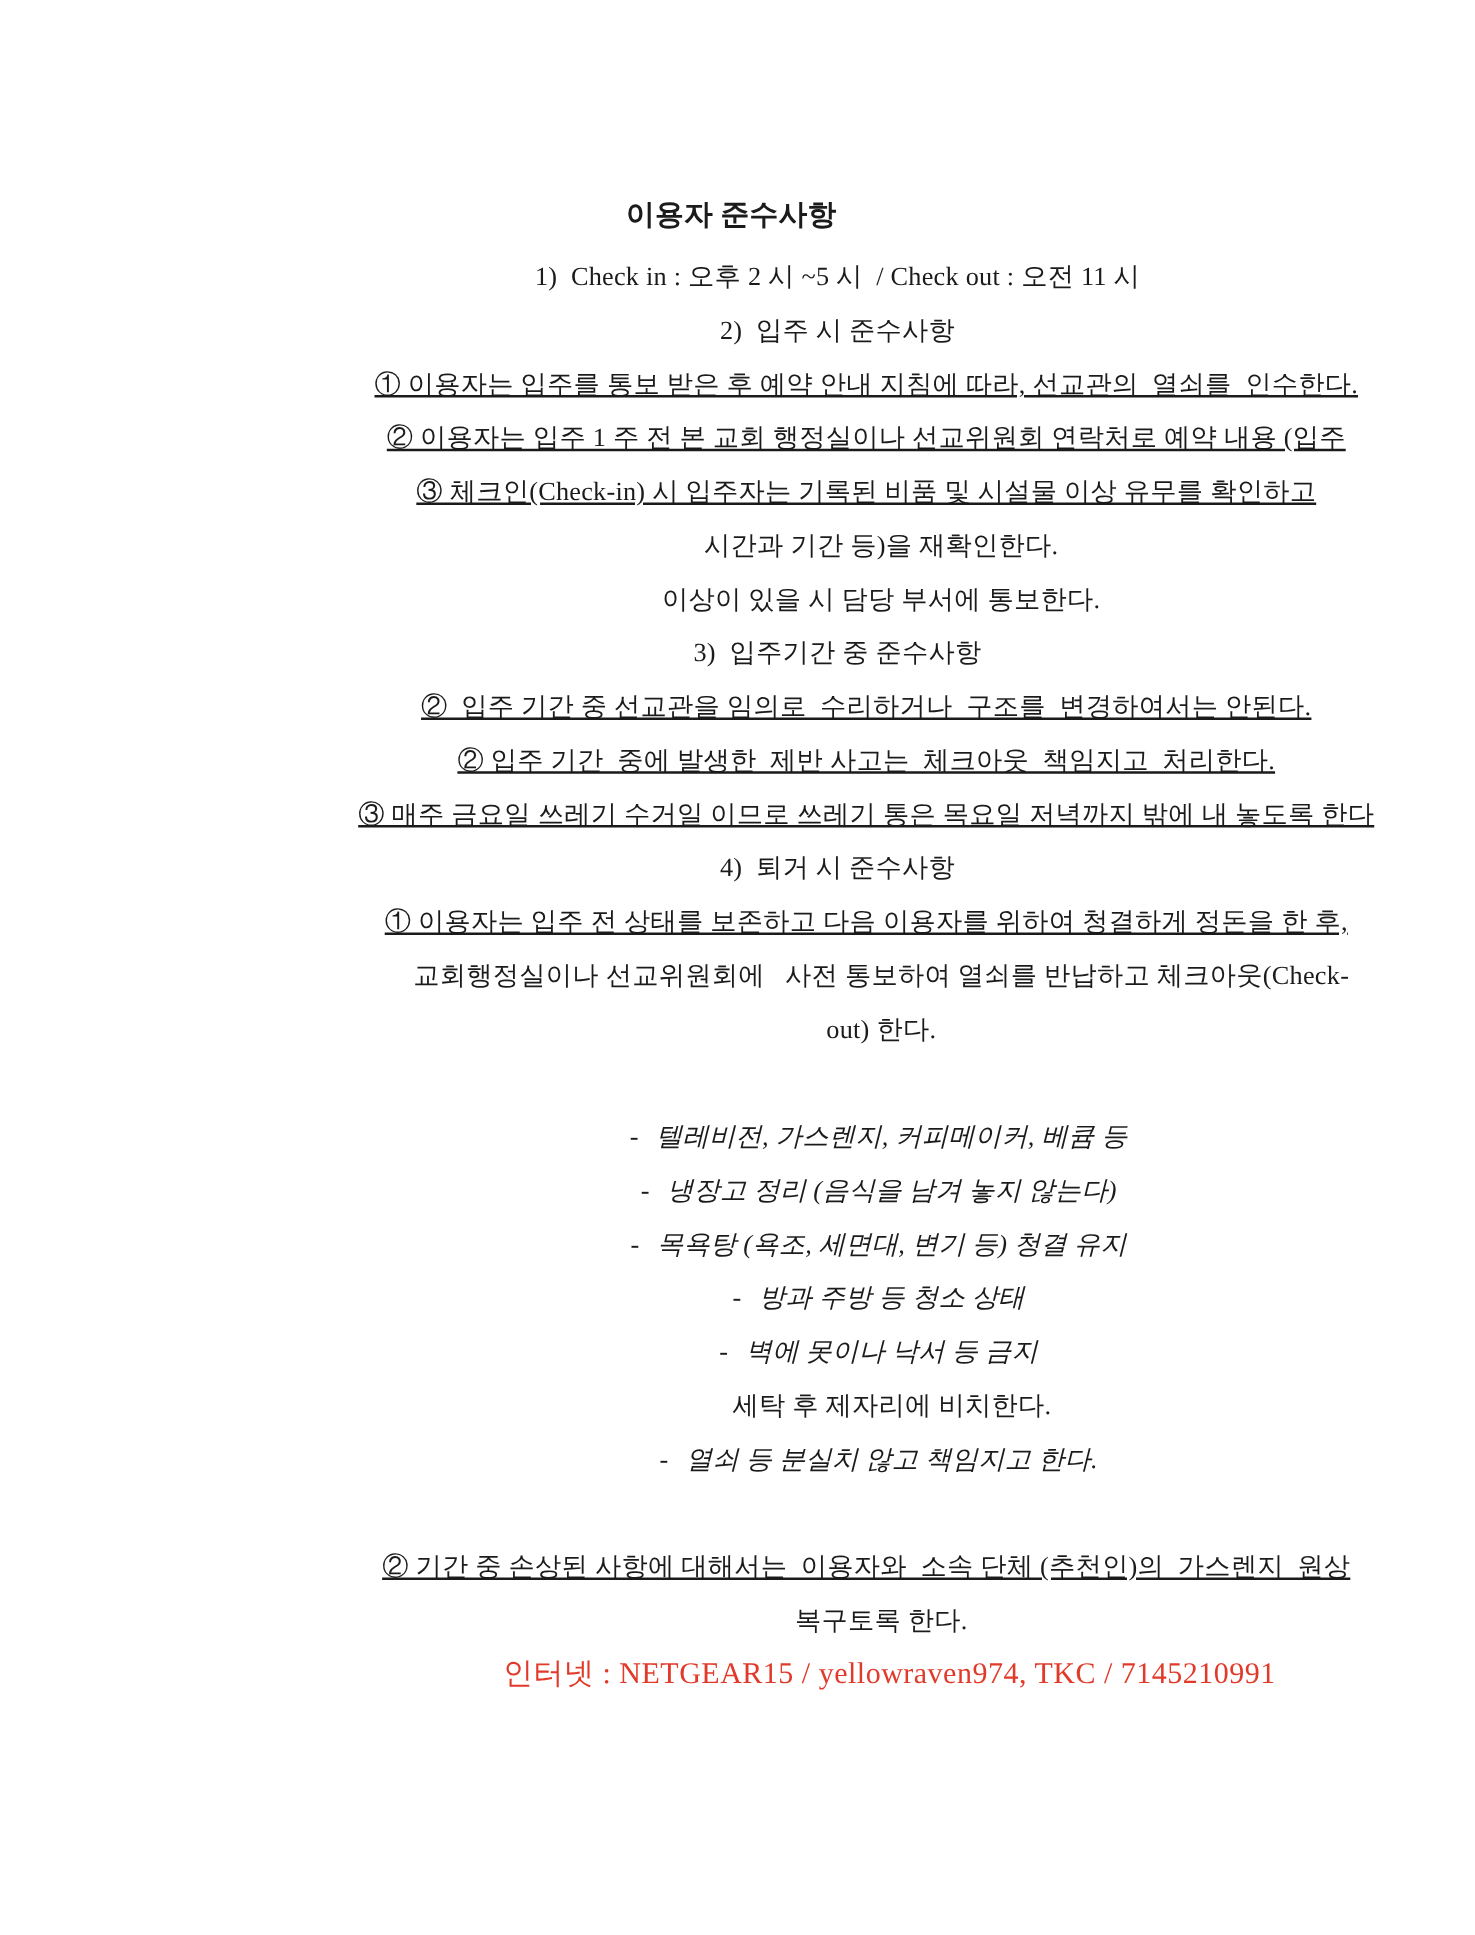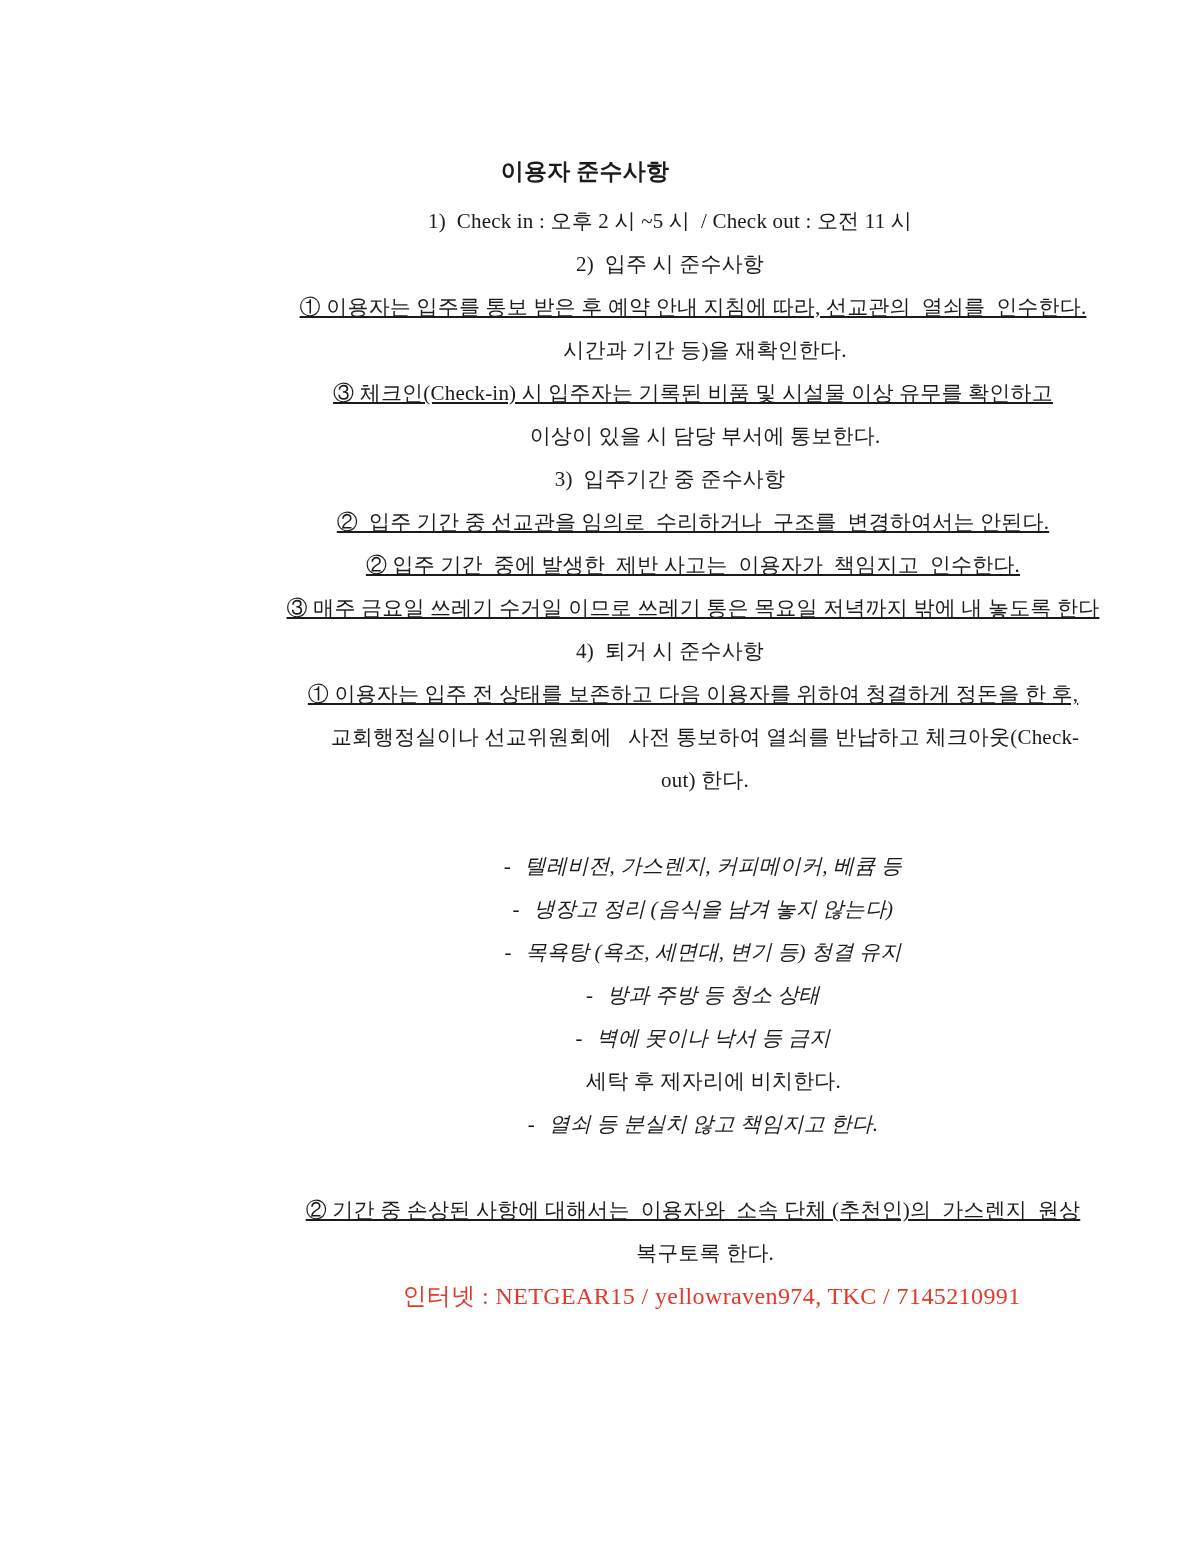--- a/index.html
+++ b/index.html
@@ -52,26 +52,27 @@
 </head>
 <body>
 
 <div class="page">
   <div class="doc" style="color: rgb(27, 27, 27);">
     <h1 class="line title">이용자 준수사항</h1>
 
   <p class="line item">1)  Check in : 오후 2 시 ~5 시  / Check out : 오전 11 시</p>
       <p class="line item">2)  입주 시 준수사항</p>
       <p class="line sub">① 이용자는 입주를 통보 받은 후 예약 안내 지침에 따라, 선교관의  열쇠를  인수한다.</p>
+      <p class="line sub">② 이용자는 입주 1 주 전 본 교회 행정실이나 선교위원회 연락처로 예약 내용 (입주</p>
+      <p class="line sub">③ 체크인(Check-in) 시 입주자는 기록된 비품 및 시설물 이상 유무를 확인하고</p>
       <p class="line cont">시간과 기간 등)을 재확인한다.</p>
-      <p class="line sub">③ 체크인(Check-in) 시 입주자는 기록된 비품 및 시설물 이상 유무를 확인하고</p>
       <p class="line cont">이상이 있을 시 담당 부서에 통보한다.</p>
       <p class="line item">3)  입주기간 중 준수사항</p>
       <p class="line sub">②  입주 기간 중 선교관을 임의로  수리하거나  구조를  변경하여서는 안된다.</p>
-      <p class="line sub">② 입주 기간  중에 발생한  제반 사고는  이용자가  책임지고  인수한다.</p>
+      <p class="line sub">② 입주 기간  중에 발생한  제반 사고는  체크아웃  책임지고  처리한다.</p>
       <p class="line sub">③ 매주 금요일 쓰레기 수거일 이므로 쓰레기 통은 목요일 저녁까지 밖에 내 놓도록 한다</p>
       <p class="line item">4)  퇴거 시 준수사항</p>
       <p class="line sub">① 이용자는 입주 전 상태를 보존하고 다음 이용자를 위하여 청결하게 정돈을 한 후,</p>
       <p class="line cont">교회행정실이나 선교위원회에   사전 통보하여 열쇠를 반납하고 체크아웃(Check-</p>
       <p class="line cont">out) 한다.</p>
       <p class="line blank"></p>
       <p class="line dash"><span class="dash-marker">-</span><span>텔레비전, 가스렌지, 커피메이커, 베큠 등</span></p>
       <p class="line dash"><span class="dash-marker">-</span><span>냉장고 정리 (음식을 남겨 놓지 않는다)</span></p>
       <p class="line dash"><span class="dash-marker">-</span><span>목욕탕 (욕조, 세면대, 변기 등) 청결 유지</span></p>
       <p class="line dash"><span class="dash-marker">-</span><span>방과 주방 등 청소 상태</span></p>

